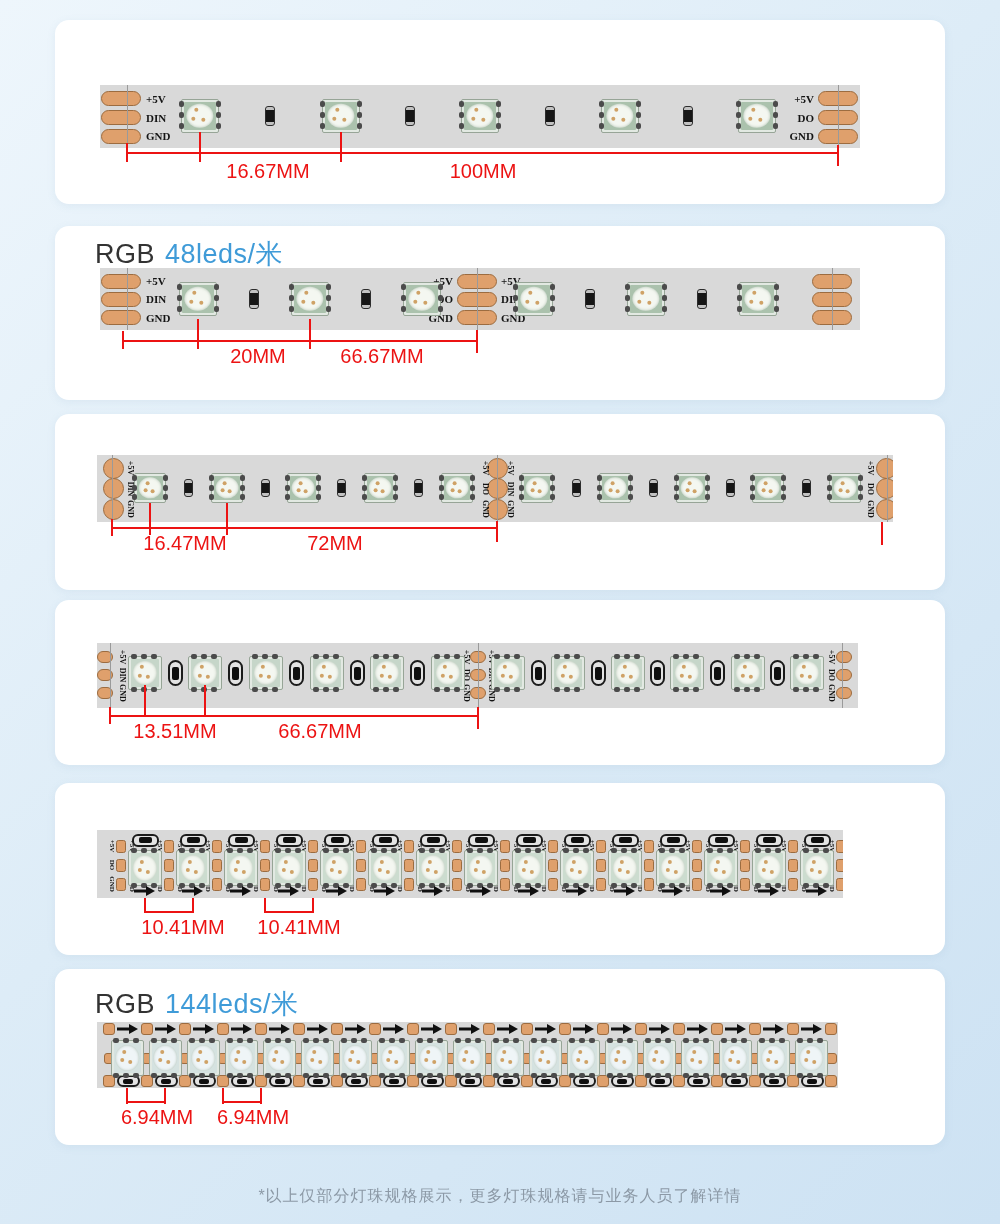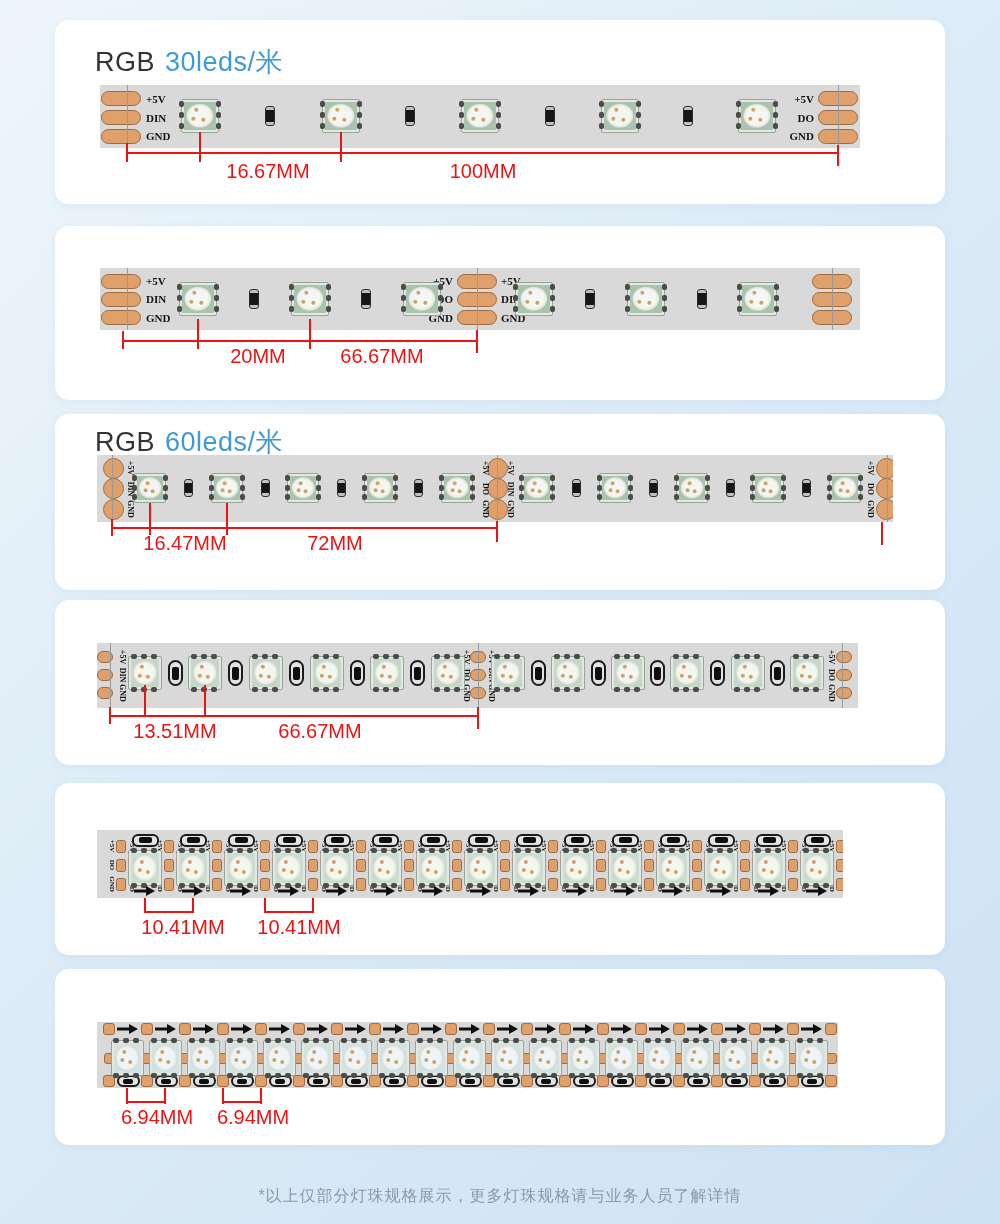--- a/index.html
+++ b/index.html
@@ -50,21 +50,20 @@
   .arrow .head{position:absolute;left:12px;top:50%;transform:translateY(-50%);width:0;height:0;border-left:9px solid #101010;border-top:5px solid transparent;border-bottom:5px solid transparent;}
   .dim-h{position:absolute;height:2px;background:#ec1313;}
   .dim-v{position:absolute;width:2px;background:#ec1313;}
   .dim-label{position:absolute;color:#ec1313;font-size:20px;white-space:nowrap;transform:translateX(-50%);}
   .footer{position:absolute;left:0;right:0;text-align:center;margin:0;font-size:16px;color:#8c99a6;letter-spacing:1px;}
 </style>
 </head>
 <body>
 
 <section class="card" id="card-0" style="top:20px;height:184px;">
-  <h2 class="card-title" style="left:40px;top:24px;"><span class="t-prefix">RGB</span><span class="t-density">30leds/米</span></h2>
   <div class="strip" style="left:45px;top:65px;width:760px;height:63px;">
       <div class="pad" style="left: 1px; top: 6px; width: 40px; height: 15px; border-radius: 8px;"></div>
       <div class="pad" style="left: 1px; top: 25px; width: 40px; height: 15px; border-radius: 8px;"></div>
       <div class="pad" style="left: 1px; top: 43.5px; width: 40px; height: 15px; border-radius: 8px;"></div>
       <div class="pad" style="left: 718px; top: 6px; width: 40px; height: 15px; border-radius: 8px;"></div>
       <div class="pad" style="left: 718px; top: 25px; width: 40px; height: 15px; border-radius: 8px;"></div>
       <div class="pad" style="left: 718px; top: 43.5px; width: 40px; height: 15px; border-radius: 8px;"></div>
       <span class="pad-label" style="left: 46px; top: 13.5px; font-size: 11px; transform: translate(0px, -50%);">+5V</span>
       <span class="pad-label" style="left: 46px; top: 32.5px; font-size: 11px; transform: translate(0px, -50%);">DIN</span>
       <span class="pad-label" style="left: 46px; top: 51px; font-size: 11px; transform: translate(0px, -50%);">GND</span>
@@ -153,20 +152,21 @@
     <span class="dim-label" style="left:428px;top:140px;">100MM</span>
   <div class="dim-h" style="left: 72px; top: 132px; width: 711px;"></div>
       <div class="dim-v" style="left: 71px; top: 123px; height: 19px;"></div>
       <div class="dim-v" style="left: 144px; top: 112px; height: 30px;"></div>
       <div class="dim-v" style="left: 285px; top: 112px; height: 30px;"></div>
       <div class="dim-v" style="left: 782px; top: 125px; height: 21px;"></div>
     </div>
 </section>
 
 <section class="card" id="card-1" style="top:226px;height:174px;">
+  <h2 class="card-title" style="left:40px;top:10px;"><span class="t-prefix">RGB</span><span class="t-density">48leds/米</span></h2>
   <div class="strip" style="left:45px;top:42px;width:760px;height:62px;">
       <div class="pad" style="left: 1px; top: 5.5px; width: 40px; height: 15px; border-radius: 8px;"></div>
       <div class="pad" style="left: 1px; top: 23.5px; width: 40px; height: 15px; border-radius: 8px;"></div>
       <div class="pad" style="left: 1px; top: 42px; width: 40px; height: 15px; border-radius: 8px;"></div>
       <div class="pad" style="left: 357px; top: 5.5px; width: 40px; height: 15px; border-radius: 8px;"></div>
       <div class="pad" style="left: 357px; top: 23.5px; width: 40px; height: 15px; border-radius: 8px;"></div>
       <div class="pad" style="left: 357px; top: 42px; width: 40px; height: 15px; border-radius: 8px;"></div>
       <div class="pad" style="left: 712px; top: 5.5px; width: 40px; height: 15px; border-radius: 8px;"></div>
       <div class="pad" style="left: 712px; top: 23.5px; width: 40px; height: 15px; border-radius: 8px;"></div>
       <div class="pad" style="left: 712px; top: 42px; width: 40px; height: 15px; border-radius: 8px;"></div>
@@ -276,21 +276,20 @@
     <span class="dim-label" style="left:327px;top:119px;">66.67MM</span>
   <div class="dim-h" style="left: 68px; top: 114px; width: 354px;"></div>
       <div class="dim-v" style="left: 67px; top: 105px; height: 18px;"></div>
       <div class="dim-v" style="left: 142px; top: 93px; height: 30px;"></div>
       <div class="dim-v" style="left: 254px; top: 93px; height: 30px;"></div>
       <div class="dim-v" style="left: 421px; top: 104px; height: 23px;"></div>
     </div>
 </section>
 
 <section class="card" id="card-2" style="top:414px;height:176px;">
-  <h2 class="card-title" style="left:40px;top:10px;"><span class="t-prefix">RGB</span><span class="t-density">60leds/米</span></h2>
   <div class="strip" style="left:42px;top:41px;width:796px;height:67px;">
       <div class="pad" style="left: 5.5px; top: 2.5px; width: 21px; height: 21px; border-radius: 50%;"></div>
       <div class="pad" style="left: 5.5px; top: 23px; width: 21px; height: 21px; border-radius: 50%;"></div>
       <div class="pad" style="left: 5.5px; top: 43.5px; width: 21px; height: 21px; border-radius: 50%;"></div>
       <div class="pad" style="left: 389.5px; top: 2.5px; width: 21px; height: 21px; border-radius: 50%;"></div>
       <div class="pad" style="left: 389.5px; top: 23px; width: 21px; height: 21px; border-radius: 50%;"></div>
       <div class="pad" style="left: 389.5px; top: 43.5px; width: 21px; height: 21px; border-radius: 50%;"></div>
       <div class="pad" style="left: 778.5px; top: 2.5px; width: 21px; height: 21px; border-radius: 50%;"></div>
       <div class="pad" style="left: 778.5px; top: 23px; width: 21px; height: 21px; border-radius: 50%;"></div>
       <div class="pad" style="left: 778.5px; top: 43.5px; width: 21px; height: 21px; border-radius: 50%;"></div>
@@ -1171,20 +1170,21 @@
   <div class="dim-h" style="left: 90px; top: 128px; width: 48px;"></div>
       <div class="dim-h" style="left: 210px; top: 128px; width: 48px;"></div>
       <div class="dim-v" style="left: 89px; top: 115px; height: 15px;"></div>
       <div class="dim-v" style="left: 137px; top: 115px; height: 15px;"></div>
       <div class="dim-v" style="left: 209px; top: 115px; height: 15px;"></div>
       <div class="dim-v" style="left: 257px; top: 115px; height: 15px;"></div>
     </div>
 </section>
 
 <section class="card" id="card-5" style="top:969px;height:176px;">
+  <h2 class="card-title" style="left:40px;top:17px;"><span class="t-prefix">RGB</span><span class="t-density">144leds/米</span></h2>
   <div class="strip" style="left:42px;top:53px;width:741px;height:66px;">
       <div class="pad" style="left: 6px; top: 1px; width: 12px; height: 12px; border-radius: 3px;"></div>
       <div class="pad" style="left: 44px; top: 1px; width: 12px; height: 12px; border-radius: 3px;"></div>
       <div class="pad" style="left: 82px; top: 1px; width: 12px; height: 12px; border-radius: 3px;"></div>
       <div class="pad" style="left: 120px; top: 1px; width: 12px; height: 12px; border-radius: 3px;"></div>
       <div class="pad" style="left: 158px; top: 1px; width: 12px; height: 12px; border-radius: 3px;"></div>
       <div class="pad" style="left: 196px; top: 1px; width: 12px; height: 12px; border-radius: 3px;"></div>
       <div class="pad" style="left: 234px; top: 1px; width: 12px; height: 12px; border-radius: 3px;"></div>
       <div class="pad" style="left: 272px; top: 1px; width: 12px; height: 12px; border-radius: 3px;"></div>
       <div class="pad" style="left: 310px; top: 1px; width: 12px; height: 12px; border-radius: 3px;"></div>

